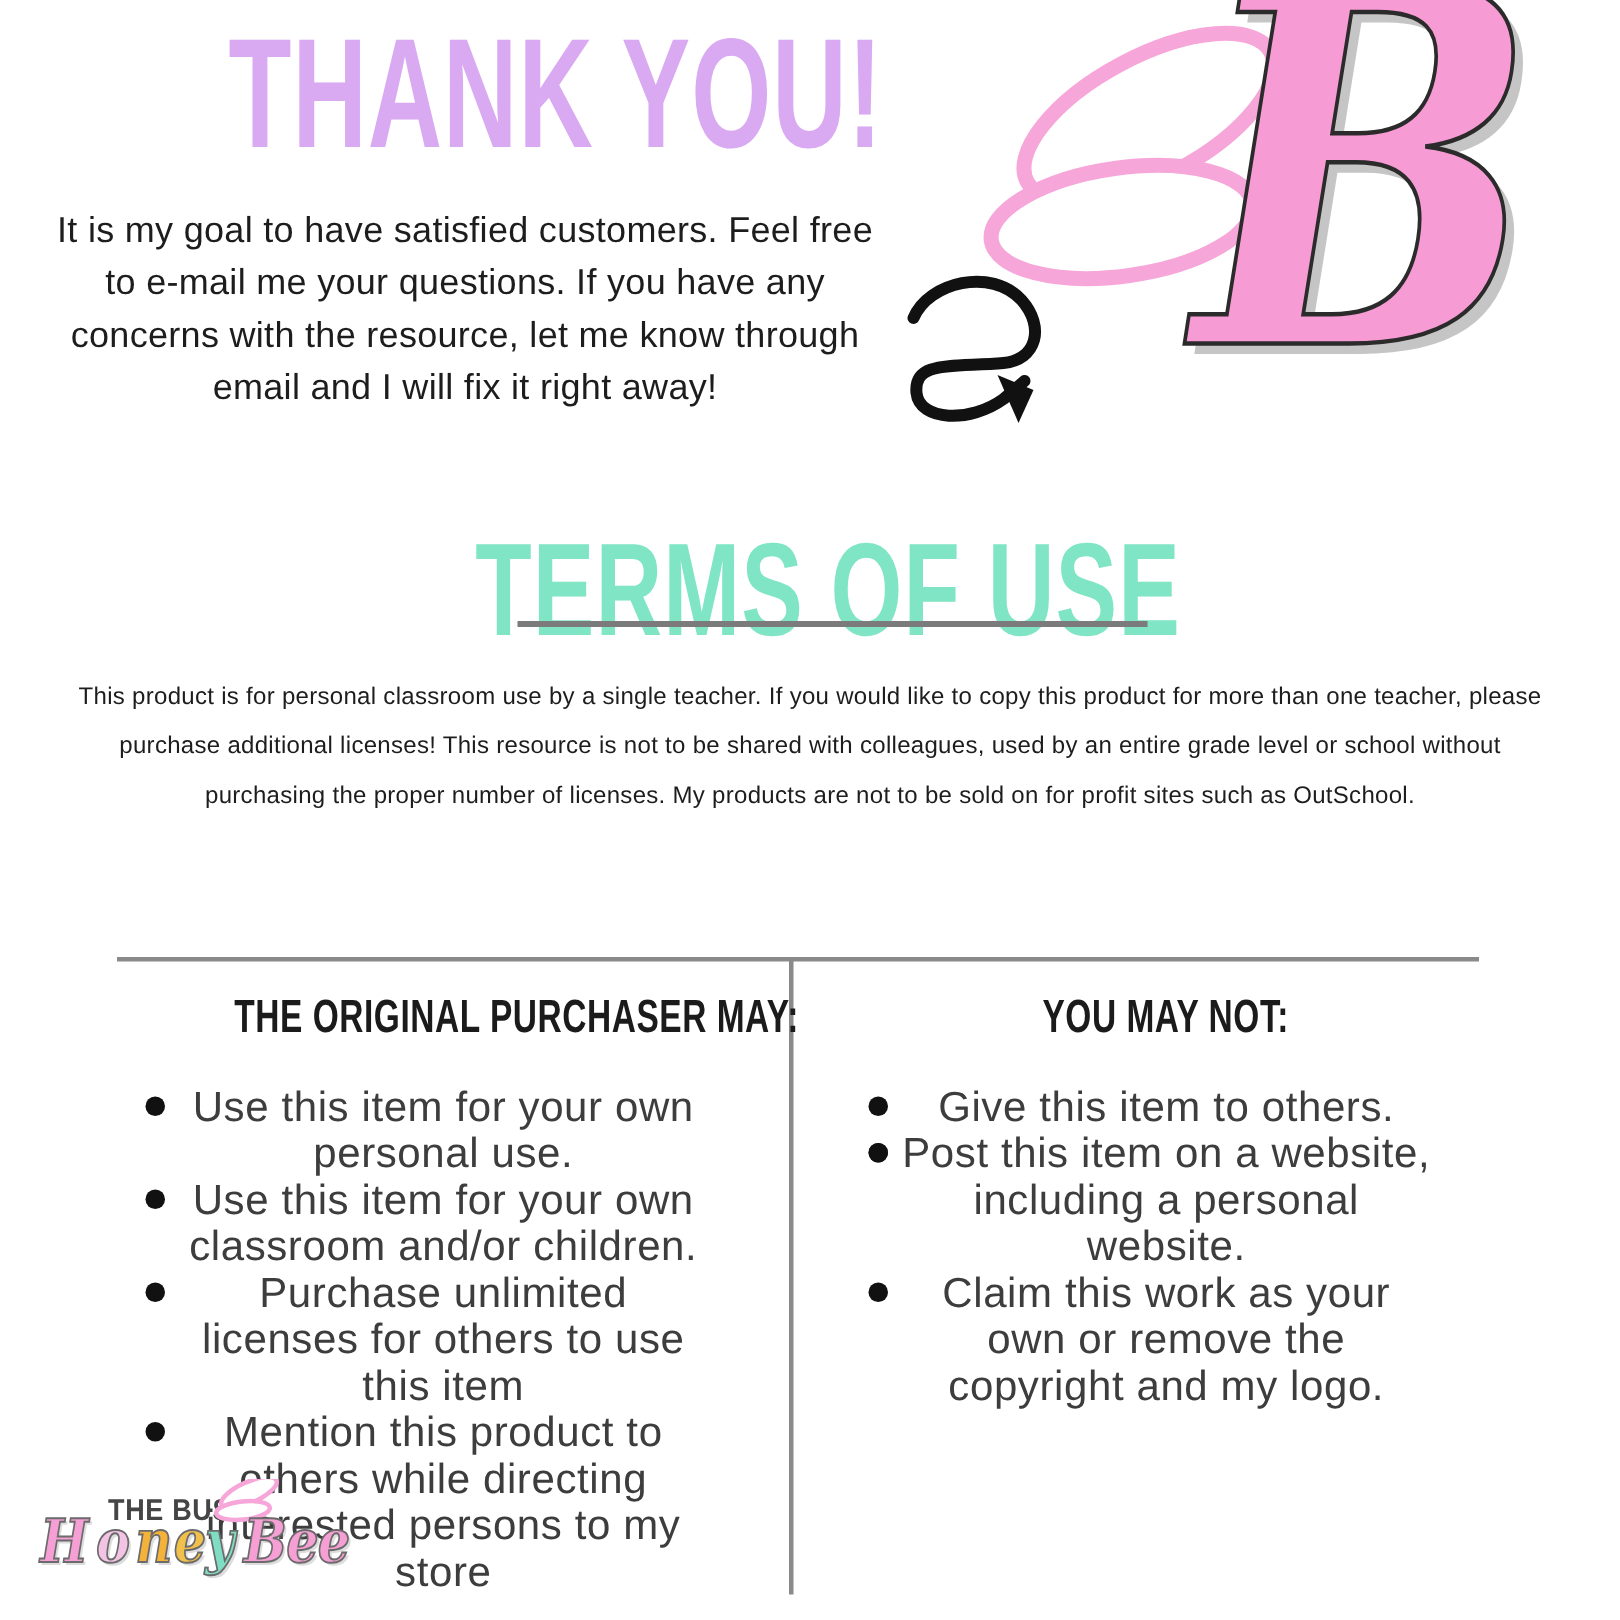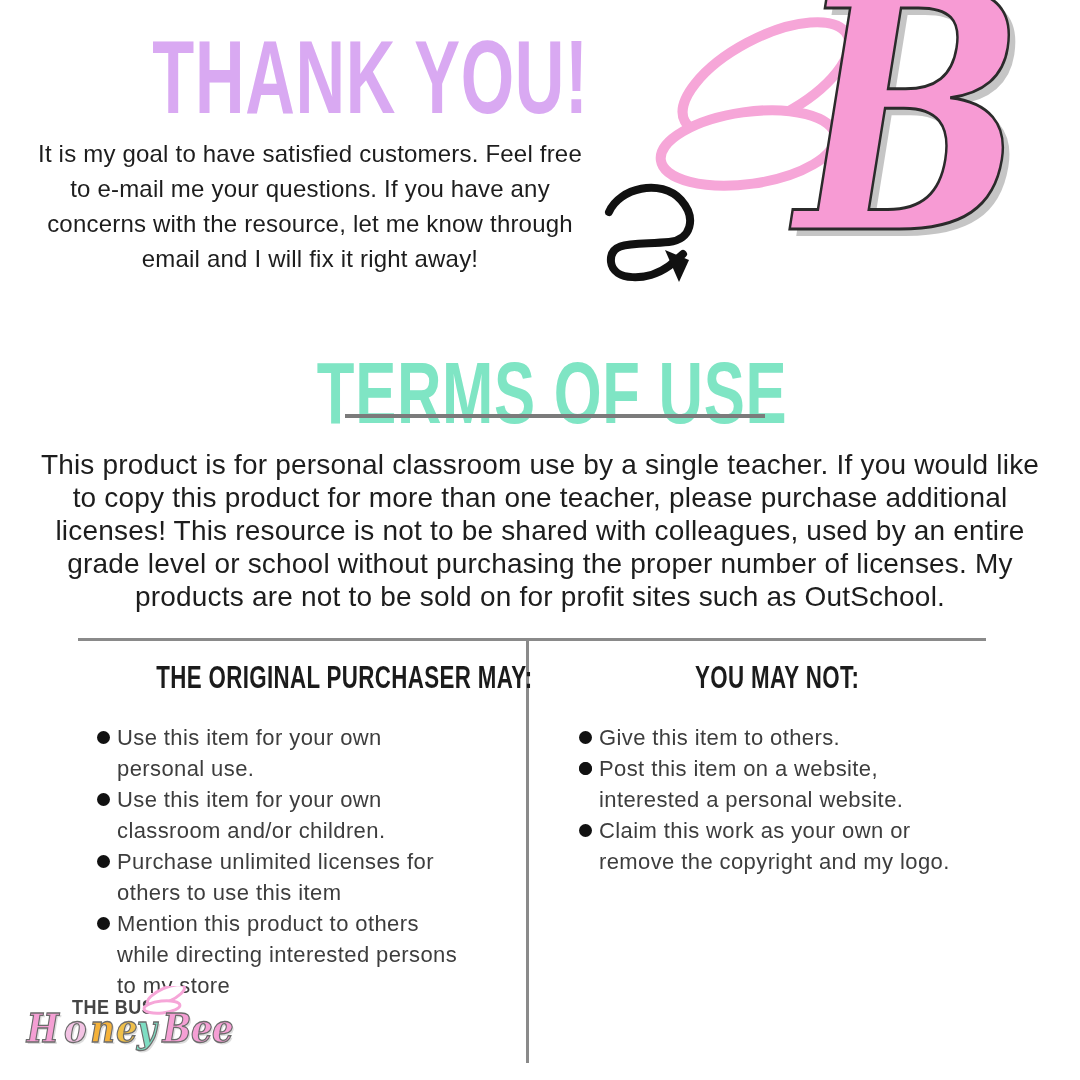--- a/index.html
+++ b/index.html
@@ -9,35 +9,35 @@
     position:relative; width:1080px; height:1080px; background:#ffffff;
     overflow:hidden; margin:0 auto;
   }
 
   
   .display {
     display:inline-block; font-weight:800; letter-spacing:1px;
     transform:scaleX(0.66); transform-origin:center;
     white-space:nowrap;
   }
-  .thank-you-wrap { position:absolute; left:40px; top:18px; width:550px; text-align:left;text-decoration:underline; }
+  .thank-you-wrap { position:absolute; left:40px; top:4px; width:550px; text-align:left;text-decoration:underline; }
   .thank-you { font-size:104px; color:#d9a9f2; }
   .terms-title-wrap { position:absolute; left:0; top:342px; width:1104px; text-align:center; }
   .terms-title { font-size:88px; color:#7fe5c4; transform:scaleX(0.70); }
   .terms-underline { position:absolute; left:345px; top:414px; width:420px; height:4px; background:#7b7b7b; }
 
   
   .intro-par {
     position:absolute; left:32px; top:136px; width:556px;
     font-size:24px; line-height:35px; color:#1d1d1d; text-align:center;
     letter-spacing:0.2px;
   }
   .terms-par {
     position:absolute; left:40px; top:448px; width:1000px;
-    font-size:28px; line-height:33px; color:#1d1d1d; text-align:center;
+    font-size:16px; line-height:33px; color:#1d1d1d; text-align:center;
     letter-spacing:0.2px;
   }
   .email {
     position:absolute; left:580px; top:308px; width:480px; text-align:center;
     font-size:27px; font-weight:700; color:#111; letter-spacing:0.3px;
   }
 
   
   .logo-box { position:absolute; left:648px; top:6px; width:340px; height:300px; }
   .logo-wings { position:absolute; left:0; top:10px; }
@@ -64,21 +64,21 @@
     display:inline-block; font-size:31px; font-weight:800; color:#1b1b1b;
     letter-spacing:0.5px; transform:scaleX(0.72); transform-origin:center; white-space:nowrap;
   }
   .bullet-list { margin-top:26px; }
   .bullet-item { position:relative; padding:0 34px; margin-bottom:0; }
   .bullet-dot {
     position:absolute; left:14px; top:9px; width:13px; height:13px;
     border-radius:50%; background:#111;
   }
   .bullet-text {
-    font-size:22px; line-height:31px; color:#3d3d3d; 
+    font-size:28px; line-height:31px; color:#3d3d3d; text-align:center;
     letter-spacing:0.4px;
   }
 
   
   .footer-logo { position:absolute; left:22px; top:990px; width:230px; height:90px; }
   .footer-top {
     position:absolute; left:50px; top:6px;
     font-size:20px; font-weight:800; color:#454545; letter-spacing:0.5px;
     transform:scaleX(0.9); transform-origin:left center; white-space:nowrap;
   }
@@ -166,21 +166,21 @@
     <div class="bullet-list">
       <div class="bullet-item">
         <span class="bullet-dot"></span>
         <div class="bullet-text">Give this item to others.</div>
       </div>
       <div class="bullet-item">
         <span class="bullet-dot"></span>
       </div>
       <div class="bullet-item">
         <span class="bullet-dot"></span>
-        <div class="bullet-text">Post this item on a website, interested a personal website.</div>
+        <div class="bullet-text">Post this item on a website, including a personal website.</div>
       </div>
       <div class="bullet-item">
         <span class="bullet-dot"></span>
         <div class="bullet-text">Claim this work as your own or remove the copyright and my logo.</div>
       </div>
     </div>
   </div>
 
   <div class="footer-logo">
     <div class="footer-top">THE BUSY</div>

